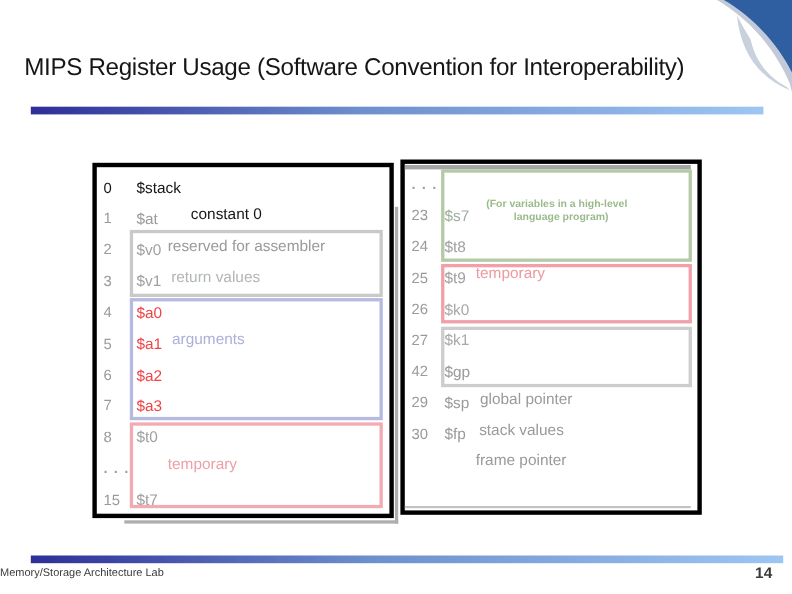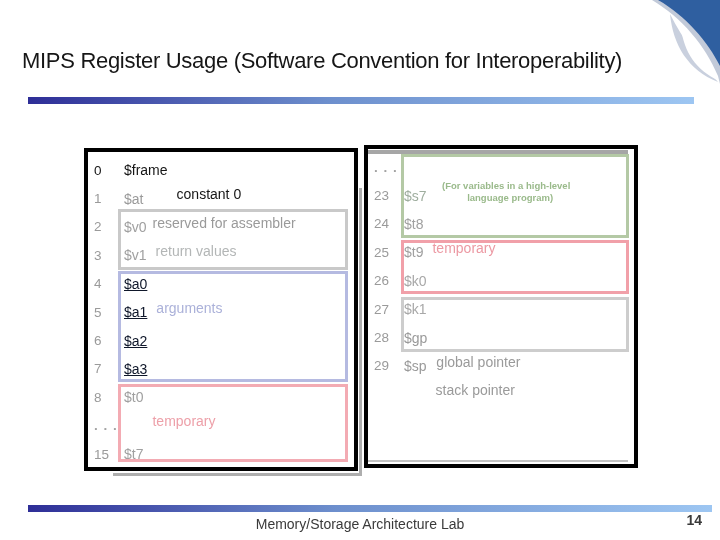--- a/index.html
+++ b/index.html
@@ -51,21 +51,21 @@
 
   .rows { position:relative; z-index:1; padding-top:4px; }
   .row  { height:28.4px; display:flex; align-items:center; font-size:14px; }
   .num  { flex:none; width:30px; padding-left:6px; color:var(--text-gray,#9a9a9a); font-size:13.5px; }
   .reg  { margin-right:9px; white-space:nowrap; }
   .desc { white-space:nowrap;margin-top:48px; }
 
   .c-black .num, .c-black .reg, .c-black .desc { color:var(--text-black,#161616); }
   .c-plain .reg, .c-plain .desc { color:var(--text-gray,#9a9a9a); }
   .c-v  .reg { color:#a0a0a0; } .c-v  .desc { color:#b3b6b6; }
-  .c-a  .reg { color:#0f172a;text-decoration:underline; } .c-a  .desc { color:var(--text-lavender,#abb1d9); }
+  .c-a  .reg { color:#ef4444; } .c-a  .desc { color:var(--text-lavender,#abb1d9); }
   .c-tp .reg { color:#a0a0a0; } .c-tp .desc { color:var(--text-pink,#eda0a9); }
   .c-s  .reg { color:#9fae9f; } .c-s  .desc { color:var(--text-green,#a8c29b); }
   .c-tr .reg { color:#a0a0a0; } .c-tr .desc { color:#ec99a3; }
   .c-k  .reg { color:#a8a8a8; } .c-k  .desc { color:#b6b6b6; }
   .c-dots .num { color:#a2a2a2; font-weight:bold; letter-spacing:1px; }
 
   
   .gbox { position:absolute; left:30px; width:224px; border-style:solid; border-width:3px; z-index:2; pointer-events:none; }
   .box-v  { top:57px;  height:55px;  border-color:var(--box-gray,#c9c9c9); }
   .box-a  { top:119px; height:105px; border-color:var(--box-lavender,#b5bae1); }
@@ -78,22 +78,22 @@
   .note {
     position:absolute; left:74px; top:31px; z-index:3;
     font-size:9.5px; font-weight:bold; line-height:11.5px;
     color:var(--text-note-green,#9aba8b); white-space:nowrap;text-align:center;
   }
   .note span { display:block; }
   .note .note2 { margin-left:8px; }
 
   
   .footer-lab {
-    position:absolute; left:0; top:516px; width:720px; text-align:center;
-    font-size:14px; color:var(--footer-text,#3a3a3a);
+    position:absolute; left:0; top:516px; width:720px; 
+    font-size:10px; color:var(--footer-text,#3a3a3a);
   }
   .page-num {
     position:absolute; right:18px; top:512px;
     font-size:14px; color:var(--footer-text,#3a3a3a);font-weight:bold;
   }
 </style>
 </head>
 <body>
 
 <div class="slide">
@@ -109,21 +109,21 @@
 
   <div class="bar bar-top"></div>
 
   <div class="tbl tbl-left">
     <div class="gbox box-v"></div>
     <div class="gbox box-a"></div>
     <div class="gbox box-t"></div>
     <div class="rows">
       <div class="row c-black">
         <span class="num">0</span>
-        <span class="reg">$frame</span>
+        <span class="reg">$stack</span>
         <span class="desc">constant 0</span>
       </div>
       <div class="row c-plain">
         <span class="num">1</span>
         <span class="reg">$at</span>
         <span class="desc">reserved for assembler</span>
       </div>
       <div class="row c-v">
         <span class="num">2</span>
         <span class="reg">$v0</span>
@@ -200,28 +200,33 @@
       <div class="row c-k">
         <span class="num">26</span>
         <span class="reg">$k0</span>
       </div>
       <div class="row c-k">
         <span class="num">27</span>
         <span class="reg">$k1</span>
         <span class="desc"></span>
       </div>
       <div class="row c-plain">
-        <span class="num">28</span>
+        <span class="num">42</span>
         <span class="reg">$gp</span>
         <span class="desc">global pointer</span>
       </div>
       <div class="row c-plain">
         <span class="num">29</span>
         <span class="reg">$sp</span>
-        <span class="desc">stack pointer</span>
+        <span class="desc">stack values</span>
+      </div>
+      <div class="row c-plain">
+        <span class="num">30</span>
+        <span class="reg">$fp</span>
+        <span class="desc">frame pointer</span>
       </div>
     </div>
   </div>
 
   <div class="bar bar-bottom"></div>
   <div class="footer-lab">Memory/Storage Architecture Lab</div>
   <div class="page-num">14</div>
 
 </div>
 

